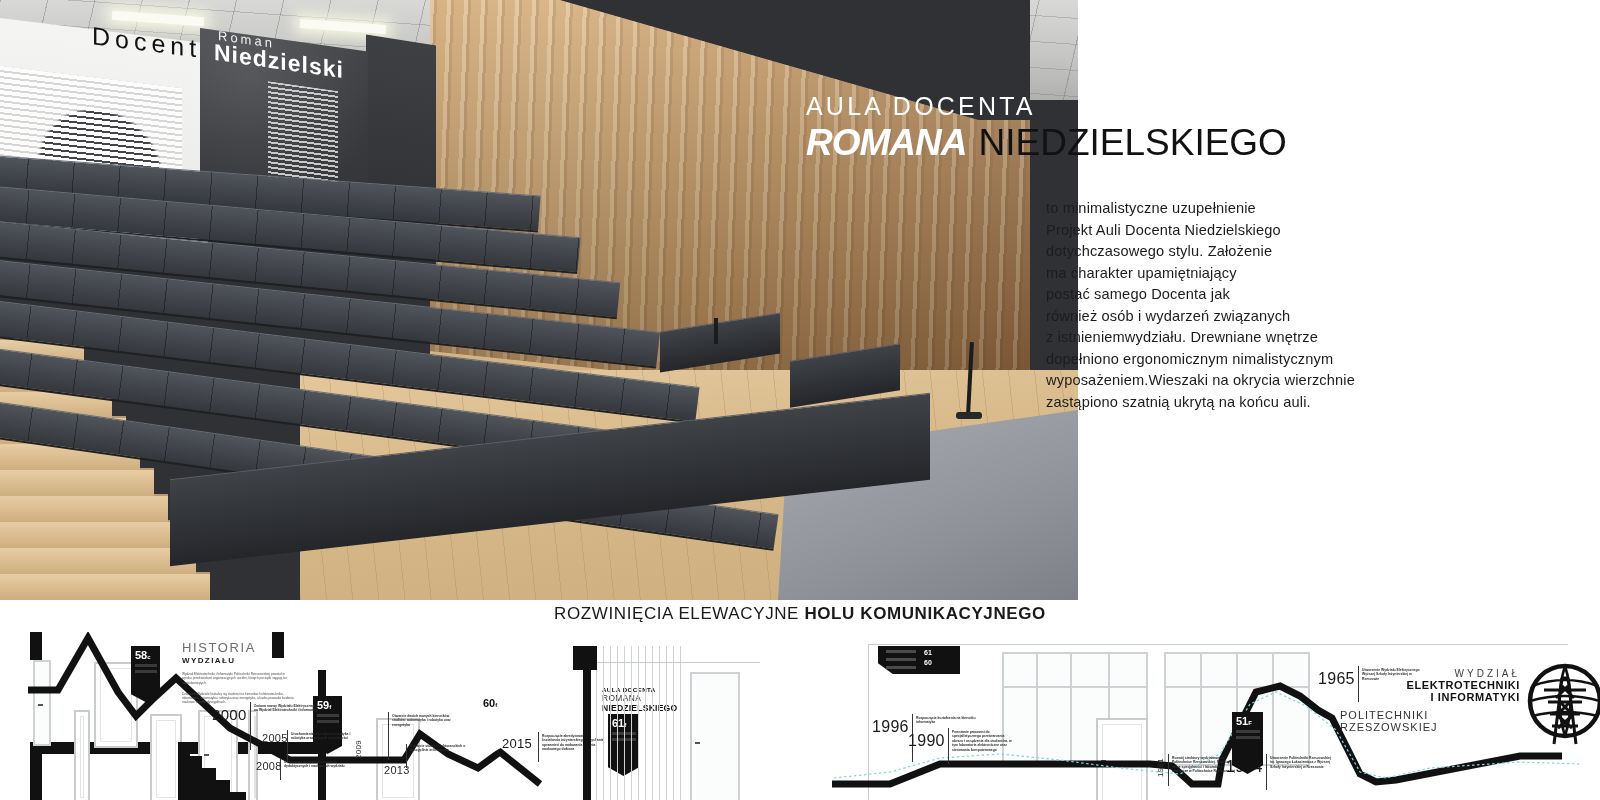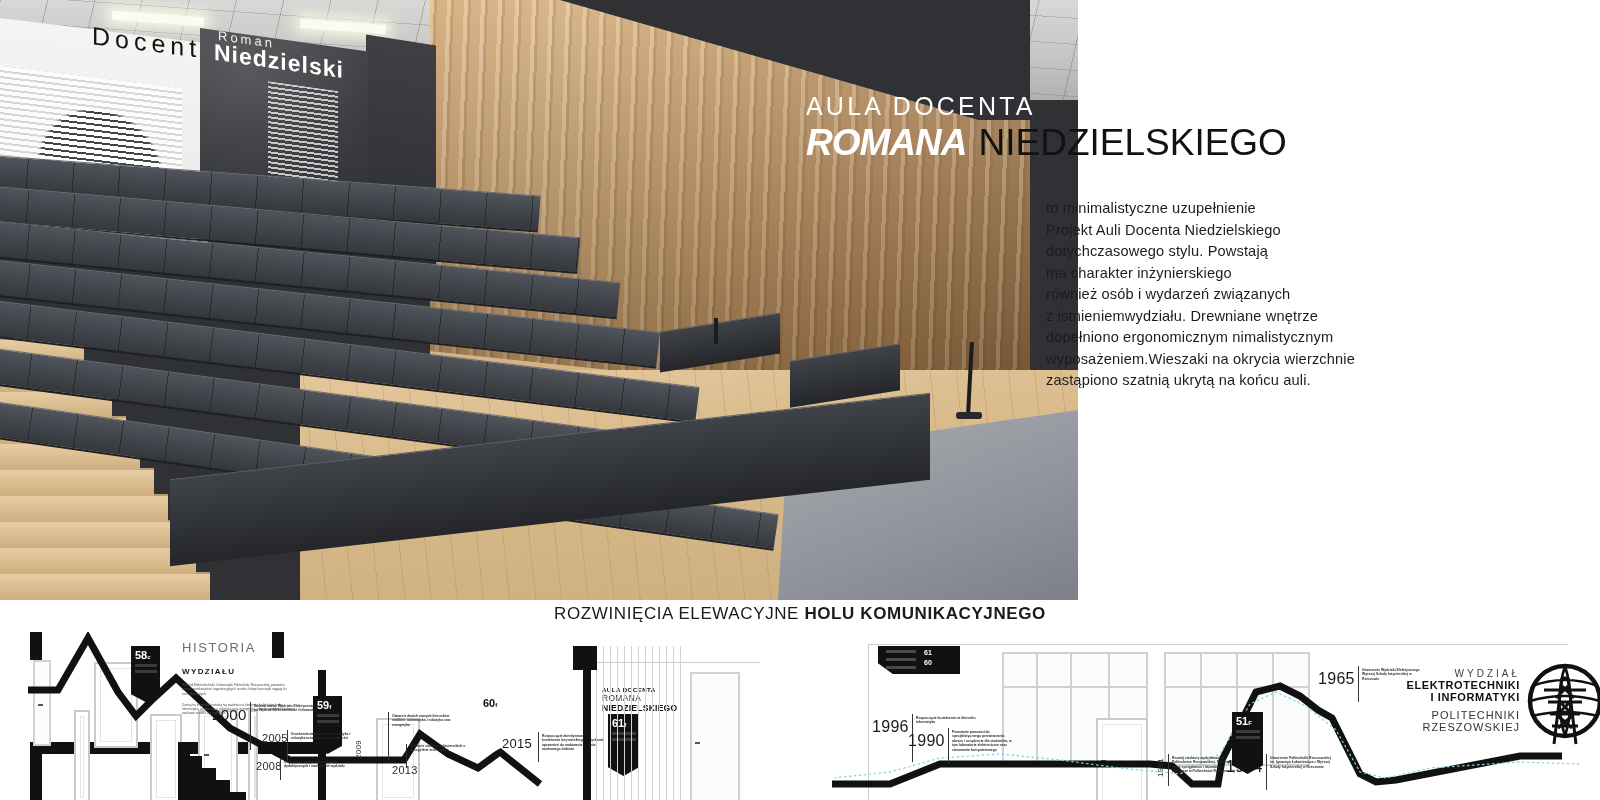--- a/index.html
+++ b/index.html
@@ -135,30 +135,30 @@
   .roomtag{position:absolute;background:#111;color:#fff;
       clip-path:polygon(0 0,100% 0,100% 86%,50% 100%,0 86%);padding:4px 3px 10px 4px;}
   .roomtag .num{font-size:11px;font-weight:700;line-height:1;}
   .roomtag .bar{height:3px;background:#3a3a3a;margin-top:3px;}
   .year{position:absolute;font-size:15px;color:#1a1a1a;font-weight:400;letter-spacing:.3px;}
   .year.small{font-size:11px;color:#2b2b2b;}
   .yline{position:absolute;width:1px;background:#333;}
   .ynote{position:absolute;font-size:3.4px;line-height:4.4px;color:#2a2a2a;font-weight:700;width:64px;}
   .hist{position:absolute;}
   .hist h3{margin:0;font-size:13px;letter-spacing:1.6px;color:#6d6d6d;font-weight:300;}
-  .hist h4{margin:12px 0 0;font-size:8px;letter-spacing:1.4px;color:#1a1a1a;font-weight:700;}
+  .hist h4{margin:1px 0 0;font-size:8px;letter-spacing:1.4px;color:#1a1a1a;font-weight:700;}
   .hist p{margin:7px 0 0;font-size:3.2px;line-height:4.3px;color:#4a4a4a;width:112px;}
   .aula-tag{position:absolute;}
   .aula-tag .a1{font-size:6.2px;letter-spacing:.4px;font-weight:700;color:#111;}
   .aula-tag .a2{font-size:8.4px;letter-spacing:.4px;color:#333;font-weight:400;}
   .aula-tag .a3{font-size:8.6px;letter-spacing:.2px;font-weight:700;color:#111;}
   .logo{position:absolute;}
   .logo .lg1{font-size:10px;letter-spacing:3px;color:#404040;text-align:right;font-weight:400;margin-left:31px;}
   .logo .lg2{font-size:11px;letter-spacing:.6px;color:#111;text-align:right;font-weight:700;}
-  .logo .lg3{font-size:11px;letter-spacing:1px;color:#333;text-align:right;font-weight:400;}
+  .logo .lg3{font-size:11px;letter-spacing:1px;color:#333;font-weight:400;}
   .blackpost{position:absolute;background:#111;}
 </style>
 </head>
 <body>
 
 <div class="board">
 
   <section class="top">
 
     <div class="photo">
@@ -232,22 +232,23 @@
     <div class="headline-wrap">
       <div class="kicker">AULA DOCENTA</div>
       <div class="title-line">
         <span class="t-romana">ROMANA</span><span style="display:inline-block;width:12px"></span><span class="t-nied">NIEDZIELSKIEGO</span>
       </div>
     </div>
 
     <div class="desc">
       <div>to minimalistyczne uzupełnienie</div>
       <div>Projekt Auli Docenta Niedzielskiego</div>
-      <div>dotychczasowego stylu. Powstają</div>
-      <div>ma charakter inżynierskiego</div>
+      <div>dotychczasowego stylu. Założenie</div>
+      <div>ma charakter upamiętniający</div>
+      <div>postać samego Docenta jak</div>
       <div>również osób i wydarzeń związanych</div>
       <div> z istnieniemwydziału. Drewniane wnętrze</div>
       <div>dopełniono ergonomicznym nimalistycznym</div>
       <div>wyposażeniem.Wieszaki na okrycia wierzchnie</div>
       <div>zastąpiono szatnią ukrytą na końcu auli.</div>
     </div>
   </section>
 
   <section class="bottom">
 
@@ -322,21 +323,21 @@
         <div class="ynote" style="left:291px;top:100px;">Uruchomienie kierunku automatyka i robotyka oraz nowych specjalności</div>
 
         <div class="year small" style="left:256px;top:128px;">2008</div>
         <div class="yline" style="left:280px;top:126px;height:22px;"></div>
         <div class="ynote" style="left:284px;top:128px;">Utworzenie nowych laboratoriów dydaktycznych i naukowych wydziału</div>
 
         <div class="yline" style="left:388px;top:80px;height:48px;"></div>
         <div class="ynote" style="left:392px;top:82px;">Otwarcie dwóch nowych kierunków studiów: automatyka i robotyka oraz energetyka</div>
         <div class="year small" style="left:354px;top:108px;writing-mode:vertical-rl;transform:rotate(180deg);font-size:8px;">2009</div>
 
-        <div class="year small" style="left:392px;top:132px;">2013</div>
+        <div class="year small" style="left:384px;top:132px;">2013</div>
         <div class="yline" style="left:406px;top:112px;height:24px;"></div>
         <div class="ynote" style="left:410px;top:112px;">Otwarcie studiów doktoranckich o dyscyplinie informatyka</div>
 
         <div class="year" style="left:502px;top:104px;font-size:13px;">2015</div>
         <div class="yline" style="left:538px;top:100px;height:30px;"></div>
         <div class="ynote" style="left:542px;top:102px;">Rozpoczęcie akredytowanego kształcenia inżynierskiego i uzyskanie uprawnień do nadawania stopnia naukowego doktora</div>
 
         <div class="aula-tag" style="left:602px;top:54px;">
           <div class="a1">AULA DOCENTA</div>
           <div class="a2">ROMANA</div>

